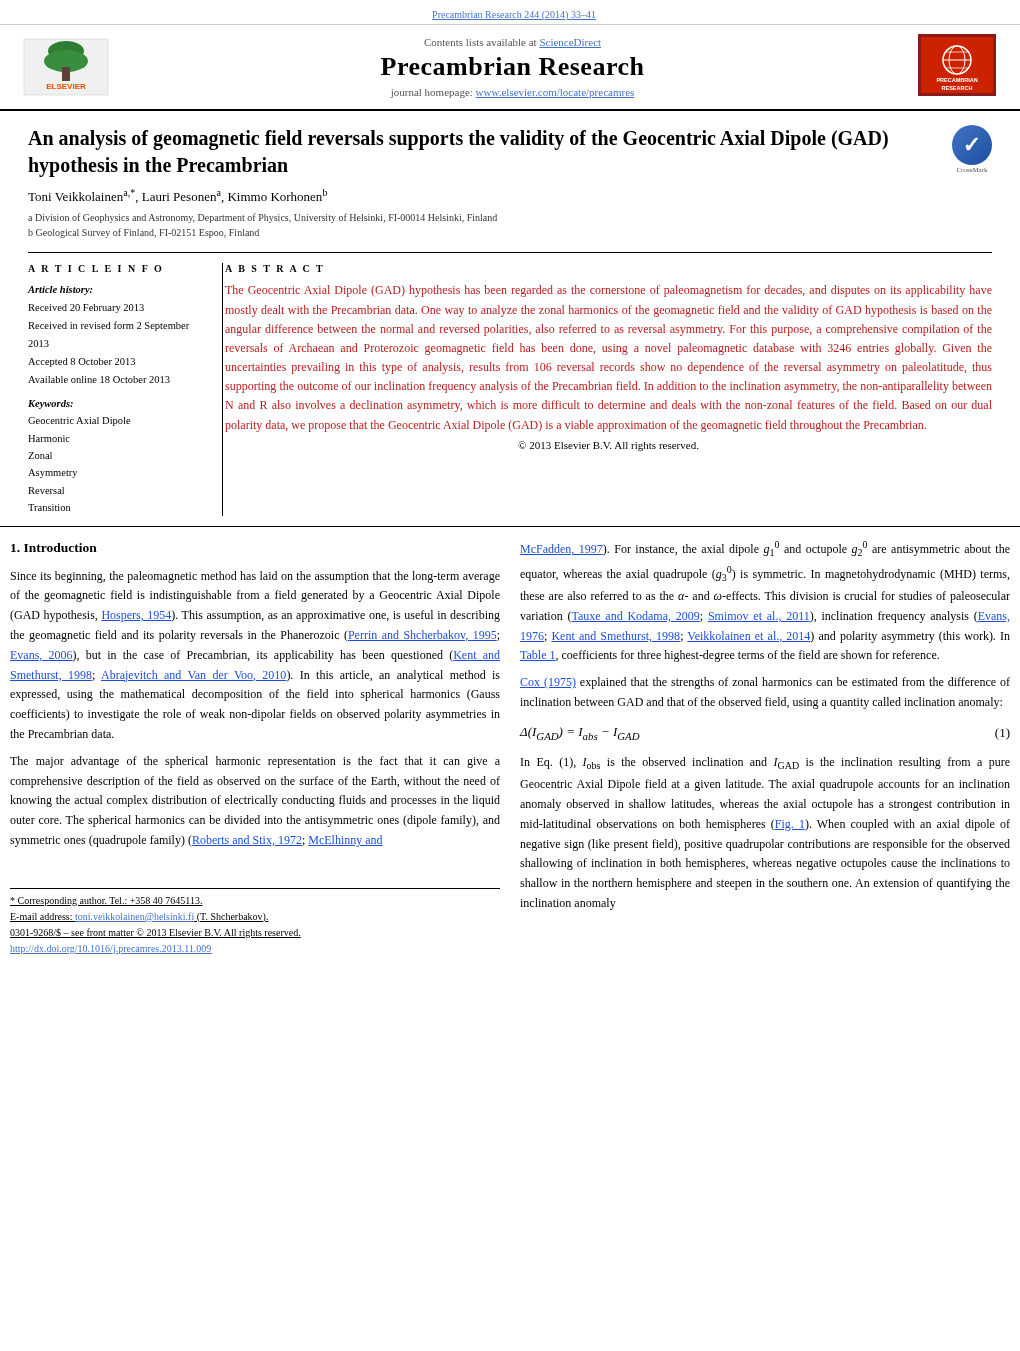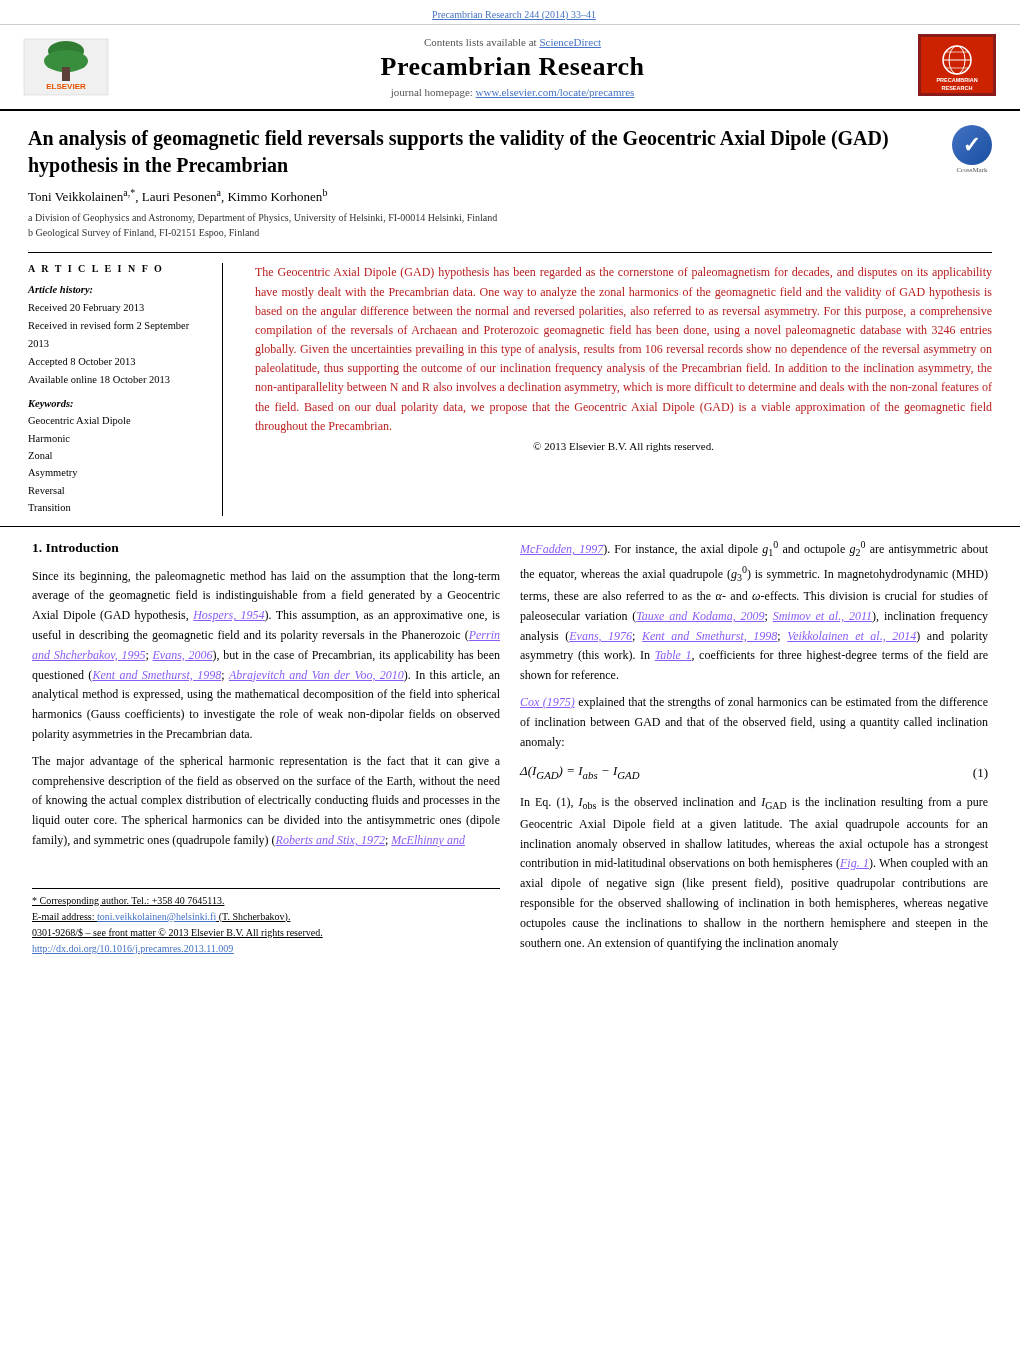--- a/index.html
+++ b/index.html
@@ -137,21 +137,21 @@
       margin-bottom: 12px;
       line-height: 1.5;
     }
     .affil-line {
       display: block;
     }
 
     
     .two-col {
       display: flex;
-      gap: 32px;
+      gap: 2px;
       border-top: 1px solid #000;
       padding-top: 10px;
       margin-bottom: 10px;
     }
     .col-left {
       width: 195px;
       flex-shrink: 0;
       border-right: 1px solid #000;
       padding-right: 12px;
     }
@@ -208,42 +208,41 @@
     
     .section-divider {
       border: none;
       border-top: 1px solid #000;
       margin: 10px 0;
     }
     
     .body-two-col {
       display: flex;
       gap: 20px;
-      padding: 0 32px;
+      padding: 0 10px;
     }
     .body-col {
       flex: 1;
       font-size: 12px;
       line-height: 1.65;
       text-align: justify;
       color: #000;
     }
     .section-heading {
       font-size: 13.5px;
       font-weight: bold;
       margin-bottom: 7px;
       color: #000;
     }
     .body-col p {
       margin-bottom: 7px;
     }
     .body-col .ref-link {
-      color: #8b5cf6;
+      color: #1d4ed8;
       text-decoration: underline;
-      font-style: italic;
     }
     .footnote-line {
       font-size: 10px;
       color: #000;
       line-height: 1.6;
       display: block;
     }
     .footer-doi {
       font-size: 10px;
       color: #4472c4;
@@ -353,20 +352,21 @@
           <span class="kw-item">Geocentric Axial Dipole</span>
           <span class="kw-item">Harmonic</span>
           <span class="kw-item">Zonal</span>
           <span class="kw-item">Asymmetry</span>
           <span class="kw-item">Reversal</span>
           <span class="kw-item">Transition</span>
         </div>
       </div>
 
       <div class="col-right">
+        <div class="section-label">A B S T R A C T</div>
         <div class="abstract-text">
           <p>The Geocentric Axial Dipole (GAD) hypothesis has been regarded as the cornerstone of paleomagnetism for decades, and disputes on its applicability have mostly dealt with the Precambrian data. One way to analyze the zonal harmonics of the geomagnetic field and the validity of GAD hypothesis is based on the angular difference between the normal and reversed polarities, also referred to as reversal asymmetry. For this purpose, a comprehensive compilation of the reversals of Archaean and Proterozoic geomagnetic field has been done, using a novel paleomagnetic database with 3246 entries globally. Given the uncertainties prevailing in this type of analysis, results from 106 reversal records show no dependence of the reversal asymmetry on paleolatitude, thus supporting the outcome of our inclination frequency analysis of the Precambrian field. In addition to the inclination asymmetry, the non-antiparallelity between N and R also involves a declination asymmetry, which is more difficult to determine and deals with the non-zonal features of the field. Based on our dual polarity data, we propose that the Geocentric Axial Dipole (GAD) is a viable approximation of the geomagnetic field throughout the Precambrian.</p>
         </div>
         <div class="copyright-line">© 2013 Elsevier B.V. All rights reserved.</div>
       </div>
     </div>
   </div>
 
   <hr class="section-divider">
 

